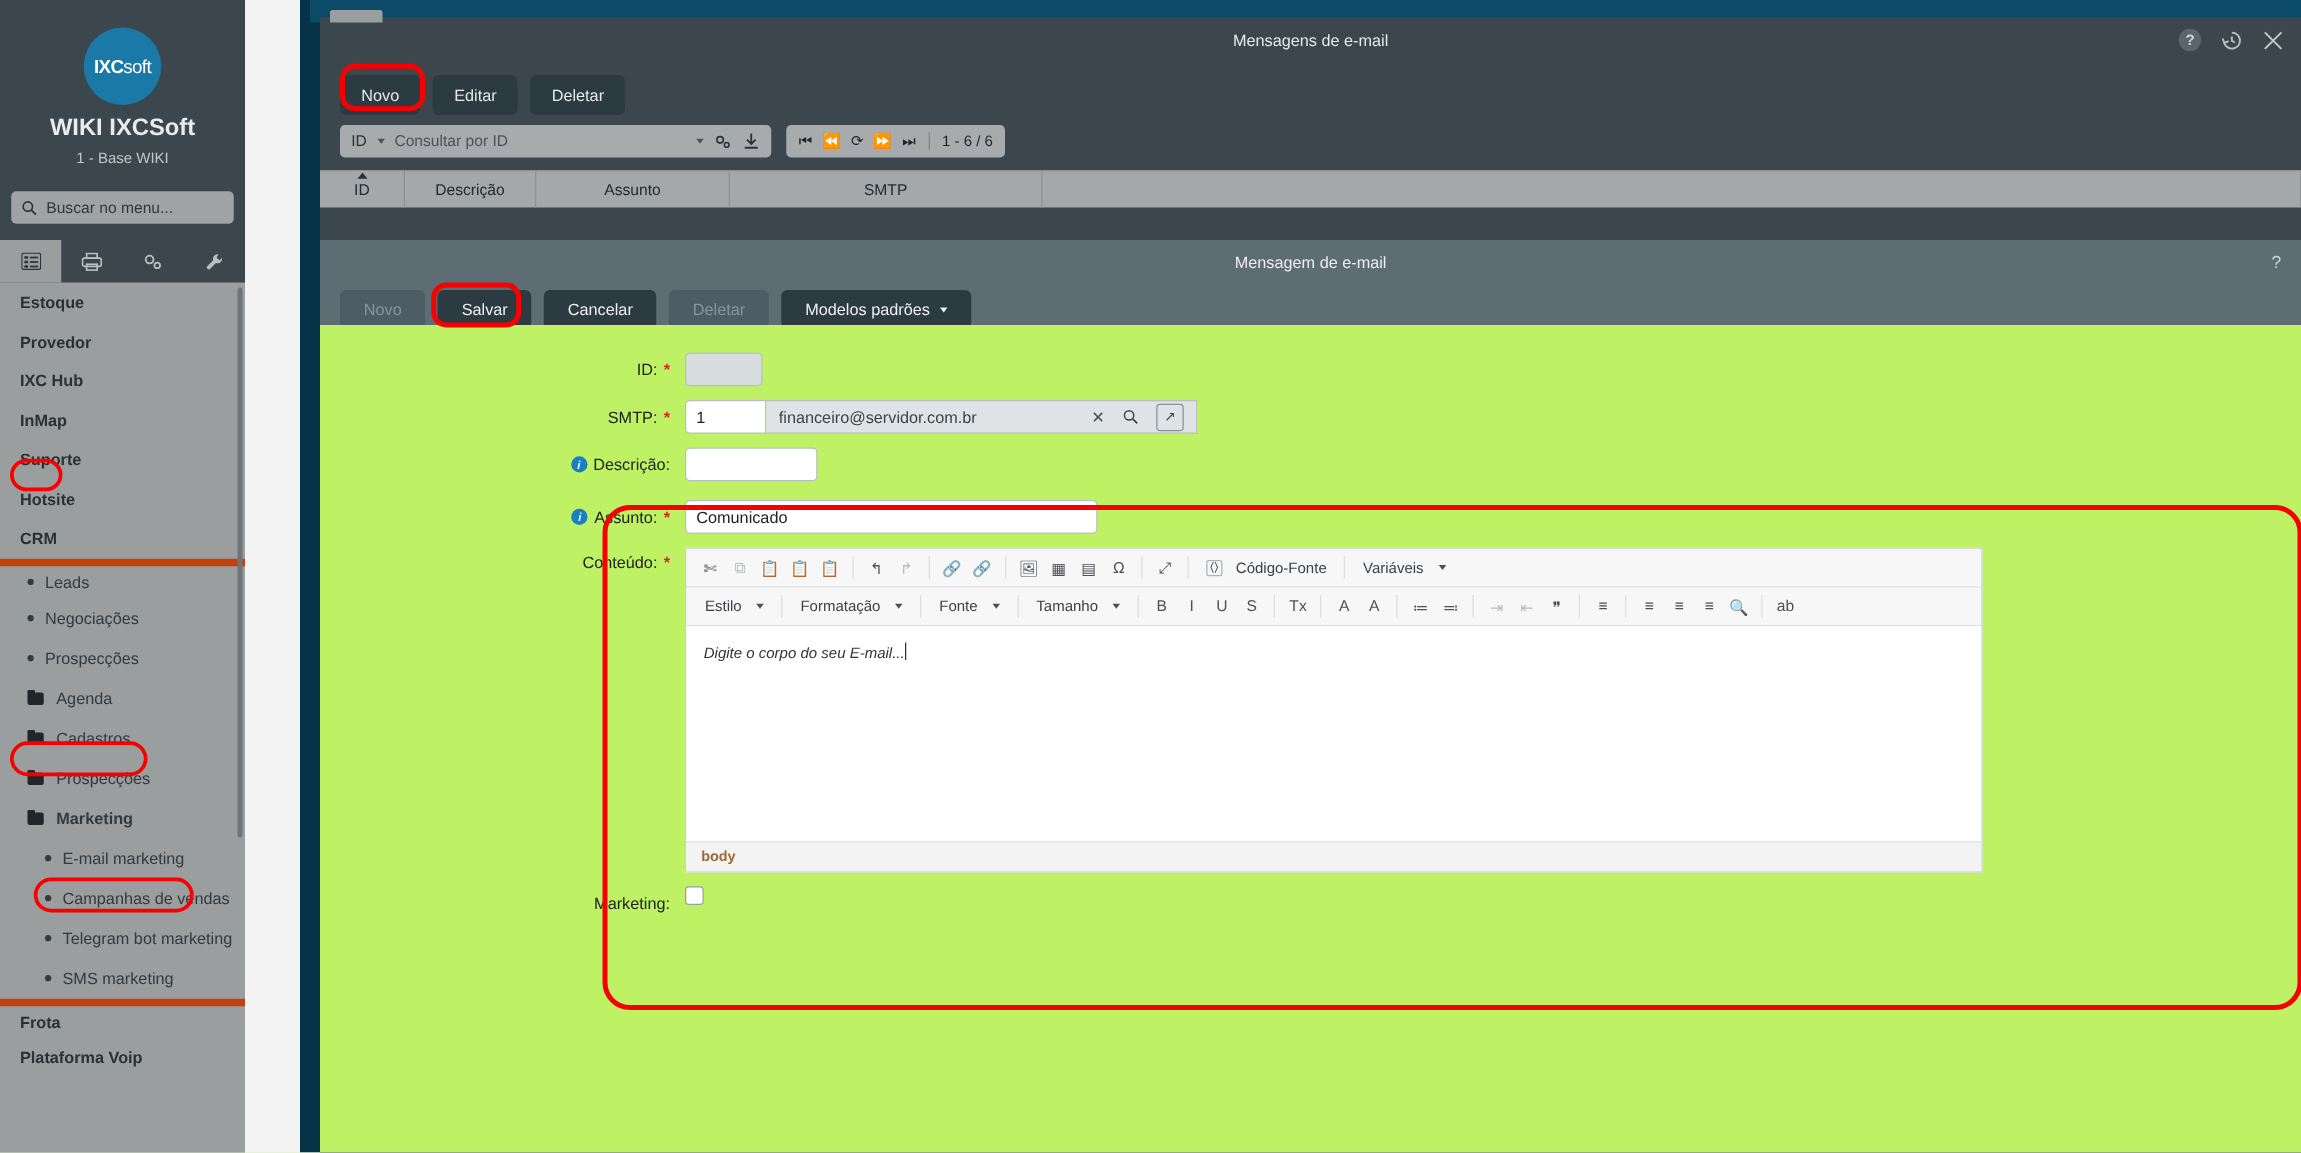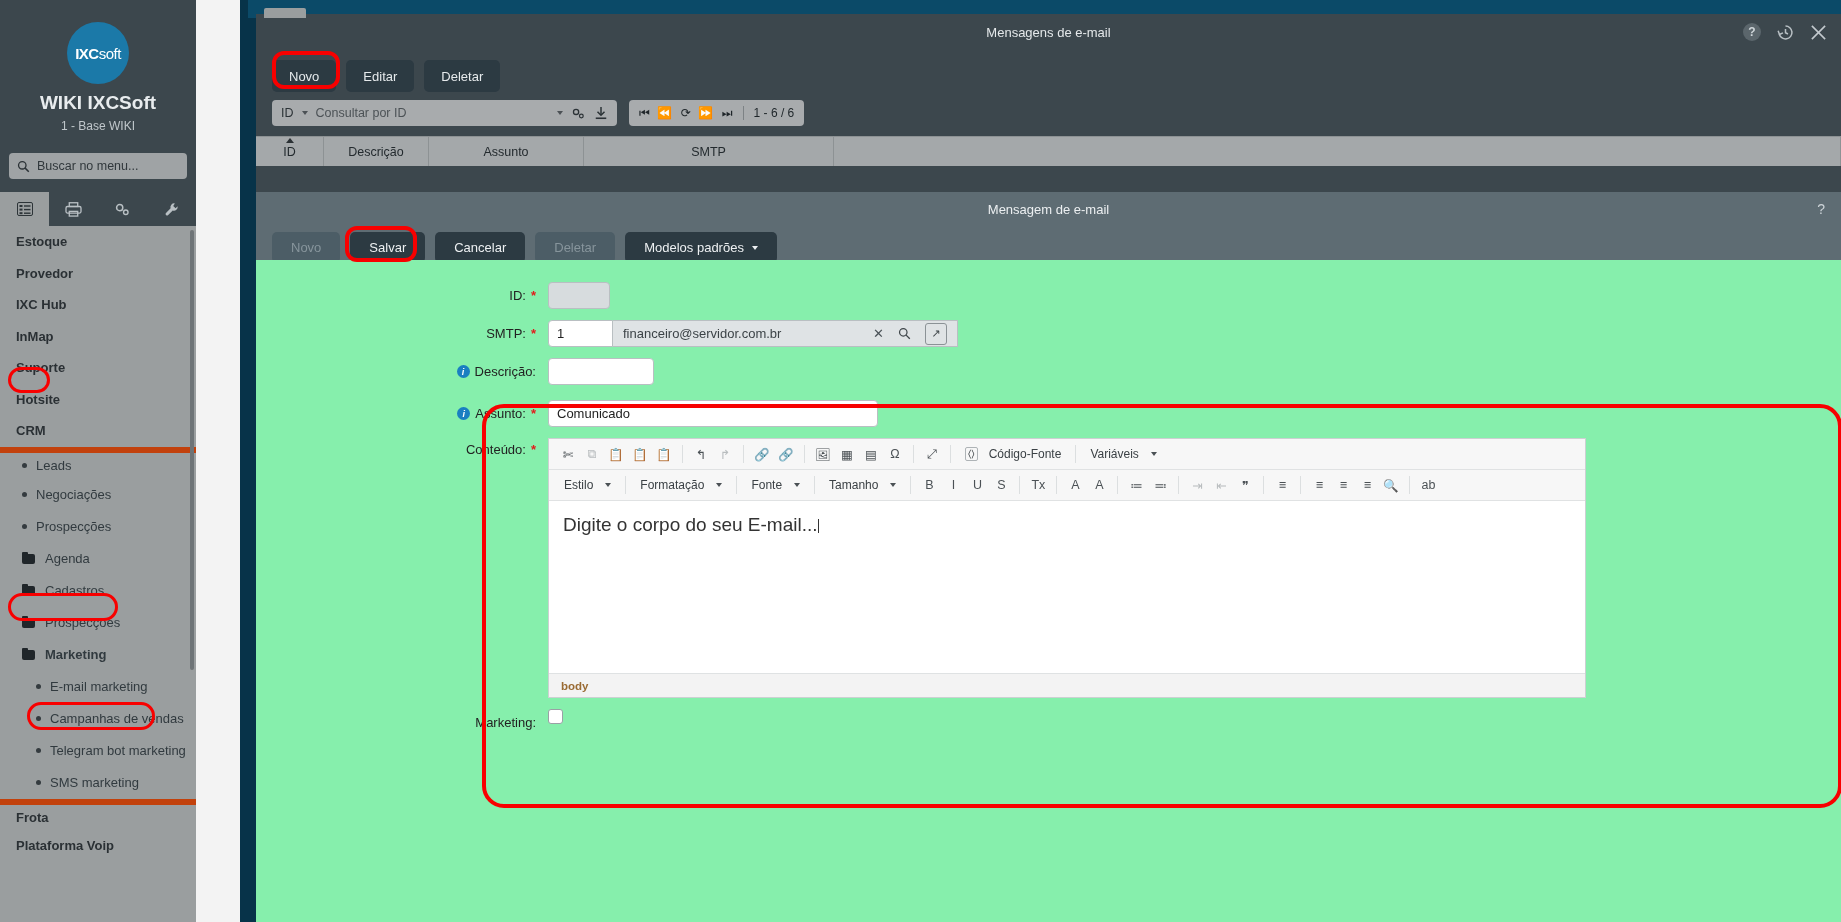--- a/index.html
+++ b/index.html
@@ -161,21 +161,21 @@
   .modal-toolbar { display: flex; gap: 10px; padding: 6px 0 0 16px; }
   .mbtn {
     height: 31px; padding: 0 19px; border-radius: 5px; font-size: 13px;
     display: flex; align-items: center; gap: 8px; cursor: pointer;
     background: #2c3a42; color: #edf0f2; border: none;
   }
   .mbtn.dis { background: #4c5d66; color: #87959c; }
 
   .form {
     position: absolute; left: 0; right: 0; top: 68px; bottom: 0;
-    background: #86efac; padding-top: 22px;
+    background: #bef264; padding-top: 22px;
   }
   .frow { display: flex; align-items: flex-start; margin-bottom: 11px; }
   .flabel {
     width: 292px; text-align: right; padding-right: 12px;
     font-size: 13px; color: #222; padding-top: 6px;
     display: flex; justify-content: flex-end; align-items: center; gap: 5px;
   }
   .req { color: #e21b1b; font-weight: bold; }
   .infoi {
     width: 13px; height: 13px; border-radius: 50%; background: #1a7fc1;
@@ -215,21 +215,21 @@
   .etb-item {
     height: 22px; min-width: 22px; display: flex; align-items: center;
     justify-content: center; font-size: 12.5px; color: #4b5155; cursor: pointer;
     padding: 0 3px;
   }
   .etb-item.dim { color: #b9bdbf; }
   .etb-item.lbl { padding: 0 7px; gap: 6px; color: #3b4145; font-size: 12px; }
   .etb-sep { width: 1px; height: 18px; background: #dcdfe0; margin: 0 5px; }
   .caret { width:0;height:0;border-left:3.5px solid transparent;border-right:3.5px solid transparent;border-top:4px solid #4b5155; }
   .edit-area {
-    background: #fff; height: 172px; padding: 13px 14px; font-size: 19px; color: #333;
+    background: #fff; height: 172px; padding: 13px 14px; font-size: 12px; color: #333; font-style: italic;
   }
   .cursor { display:inline-block; width:1px; height:14px; background:#333; vertical-align:-2px; }
   .epath {
     height: 24px; background: #f3f3f3; border-top: 1px solid #dfe2e3;
     display: flex; align-items: center; padding: 0 12px;
     font-size: 11.5px; font-weight: bold; color: #9a6b33;
   }
   .chk {
     width: 15px; height: 15px; border: 1px solid #9aa1a5; border-radius: 3px;
     background: #fff;

